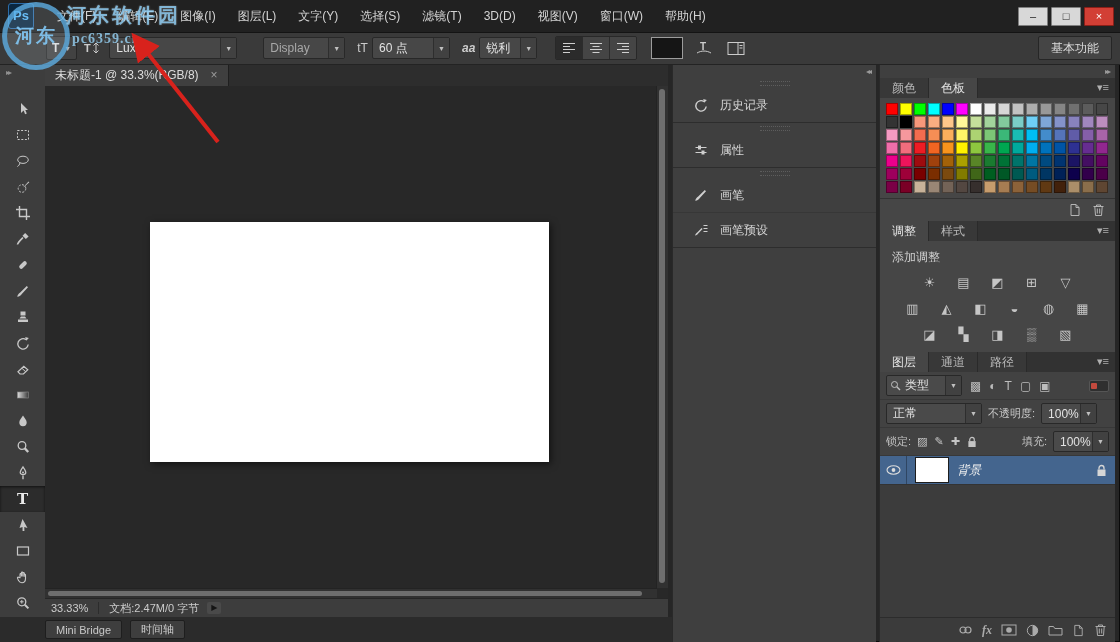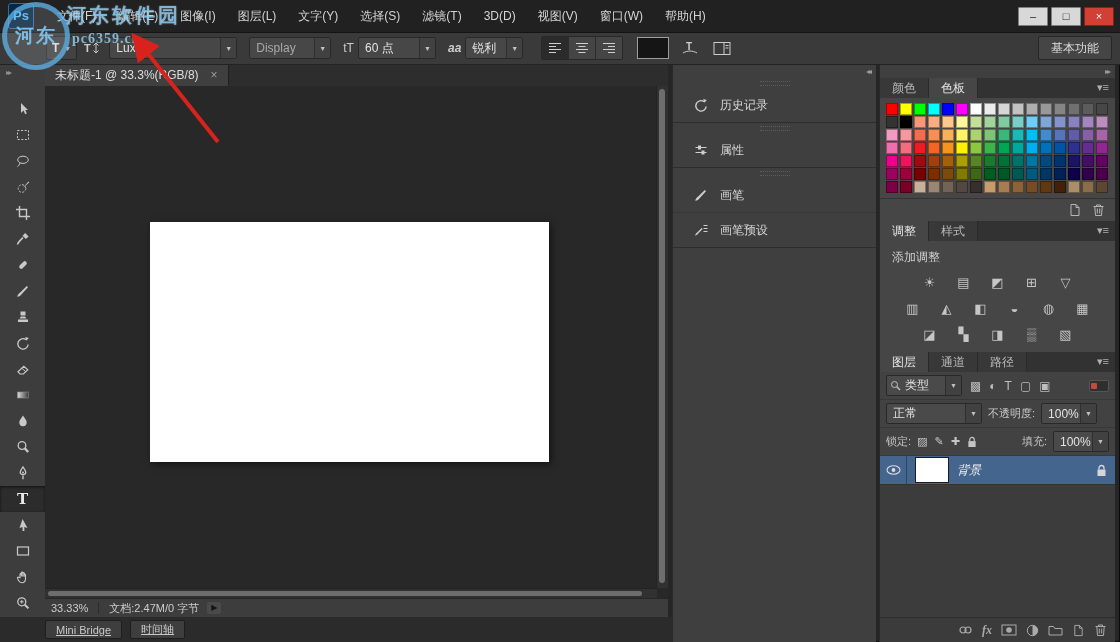--- a/index.html
+++ b/index.html
@@ -16,21 +16,21 @@
   .wc.close{background:#d23f35;color:#fff;border-color:#8c1f18;}
   
   .optionsbar{position:absolute;left:0;top:32px;width:100%;height:32px;background:#3a3a3a;border-bottom:1px solid #232323;display:flex;align-items:center;z-index:4;}
   .preset{display:flex;align-items:center;height:22px;margin-left:46px;background:#424242;border:1px solid #282828;border-radius:2px;padding:0 5px;gap:5px;color:#dcdcdc;font-weight:bold;font-size:12px;}
   .preset .dn{font-size:7px;color:#b5b5b5;}
   .ob-icon{display:flex;align-items:center;justify-content:center;color:#cccccc;flex:none;}
   .combo{display:flex;align-items:center;height:20px;background:#474747;border:1px solid #282828;border-radius:2px;color:#e2e2e2;font-size:12px;flex:none;}
   .combo .cval{padding:0 6px;flex:1;white-space:nowrap;overflow:hidden;}
   .combo .carr{width:15px;align-self:stretch;border-left:1px solid #2e2e2e;background:#414141;color:#c0c0c0;font-size:7px;display:flex;align-items:center;justify-content:center;}
   .c-font{width:126px;margin-left:6px;}
-  .c-style{width:80px;margin-left:12px;}
+  .c-style{width:80px;margin-left:26px;}
   .c-style .cval{color:#a8a8a8;}
   .c-size{width:76px;margin-left:4px;}
   .c-aa{width:56px;margin-left:4px;}
   .sizeicon{margin-left:12px;font-size:12px;font-weight:normal;color:#cccccc;}
   .aaicon{margin-left:12px;font-size:12px;font-weight:bold;color:#cccccc;font-style:italic;}
   .alignbtns{display:flex;margin-left:18px;border:1px solid #282828;border-radius:2px;overflow:hidden;}
   .albtn{width:26px;height:22px;background:#454545;display:flex;align-items:center;justify-content:center;border-right:1px solid #2c2c2c;}
   .albtn:last-child{border-right:none;}
   .albtn.active{background:#2b2b2b;}
   .colorswatch{width:30px;height:20px;background:#151515;border:1px solid #9c9c9c;margin-left:14px;flex:none;}
@@ -54,21 +54,21 @@
   .vscroll{position:absolute;right:0;top:22px;height:502px;width:11px;background:#313131;border-left:1px solid #232323;}
   .vthumb{position:absolute;left:2px;top:3px;width:6px;height:calc(100% - 8px);background:#6e6e6e;border-radius:3px;}
   .hscroll{position:absolute;left:0;top:524px;width:612px;height:10px;background:#313131;border-top:1px solid #232323;}
   .hthumb{position:absolute;left:3px;top:2px;height:5px;width:97%;background:#6e6e6e;border-radius:3px;}
   .statusbar{position:absolute;left:0;top:534px;width:623px;height:18px;background:#3d3d3d;border-top:1px solid #262626;display:flex;align-items:center;font-size:11px;color:#cccccc;}
   .zoom{margin-left:6px;padding-right:10px;border-right:1px solid #2c2c2c;}
   .docinfo{margin-left:10px;}
   .statarrow{margin-left:8px;background:#4a4a4a;color:#141414;font-size:8px;padding:1px 4px;border-radius:2px;line-height:1.2;}
   
   .bottombar{position:absolute;left:0;top:617px;width:672px;height:25px;background:#2b2b2b;display:flex;align-items:center;gap:8px;}
-  .bb-btn{height:19px;padding:0 10px;background:#3e3e3e;border:1px solid #1e1e1e;border-radius:2px;color:#c8c8c8;font-size:11px;font-family:inherit;text-decoration:underline;}
+  .bb-btn{height:19px;padding:0 10px;background:#3e3e3e;border:1px solid #1e1e1e;border-radius:2px;color:#c8c8c8;font-size:11px;font-family:inherit;}
   .bb-btn:first-child{margin-left:45px;}
   
   .middock{position:absolute;left:672px;top:64px;width:203px;height:578px;background:#3f3f3f;border-left:1px solid #292929;}
   .dockhdr{height:14px;display:flex;justify-content:flex-end;align-items:center;padding-right:6px;color:#9a9a9a;font-size:8px;letter-spacing:-2px;}
   .cgroup{border-bottom:1px solid #2d2d2d;}
   .grip{width:30px;height:3px;margin:3px auto 2px auto;border-top:1px dotted #5d5d5d;border-bottom:1px dotted #5d5d5d;}
   .cpanel{height:34px;display:flex;align-items:center;gap:11px;padding-left:20px;color:#d6d6d6;font-size:12px;}
   .cpanel + .cpanel{border-top:1px solid #373737;}
   
   .rightdock{position:absolute;left:879px;top:64px;width:235px;height:578px;background:#3f3f3f;display:flex;flex-direction:column;border-left:1px solid #292929;}

